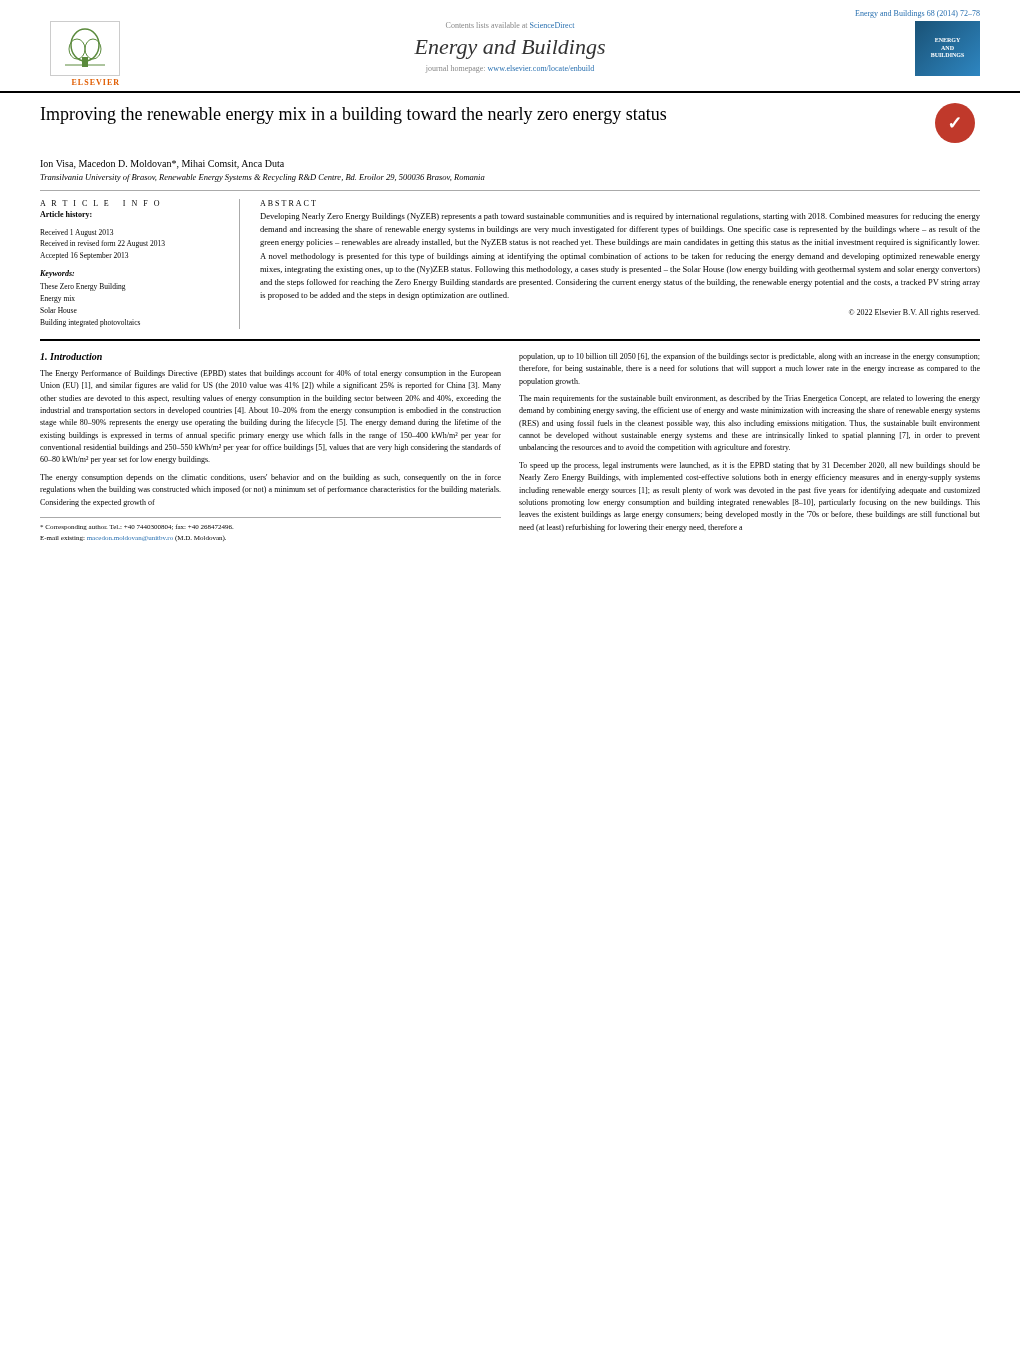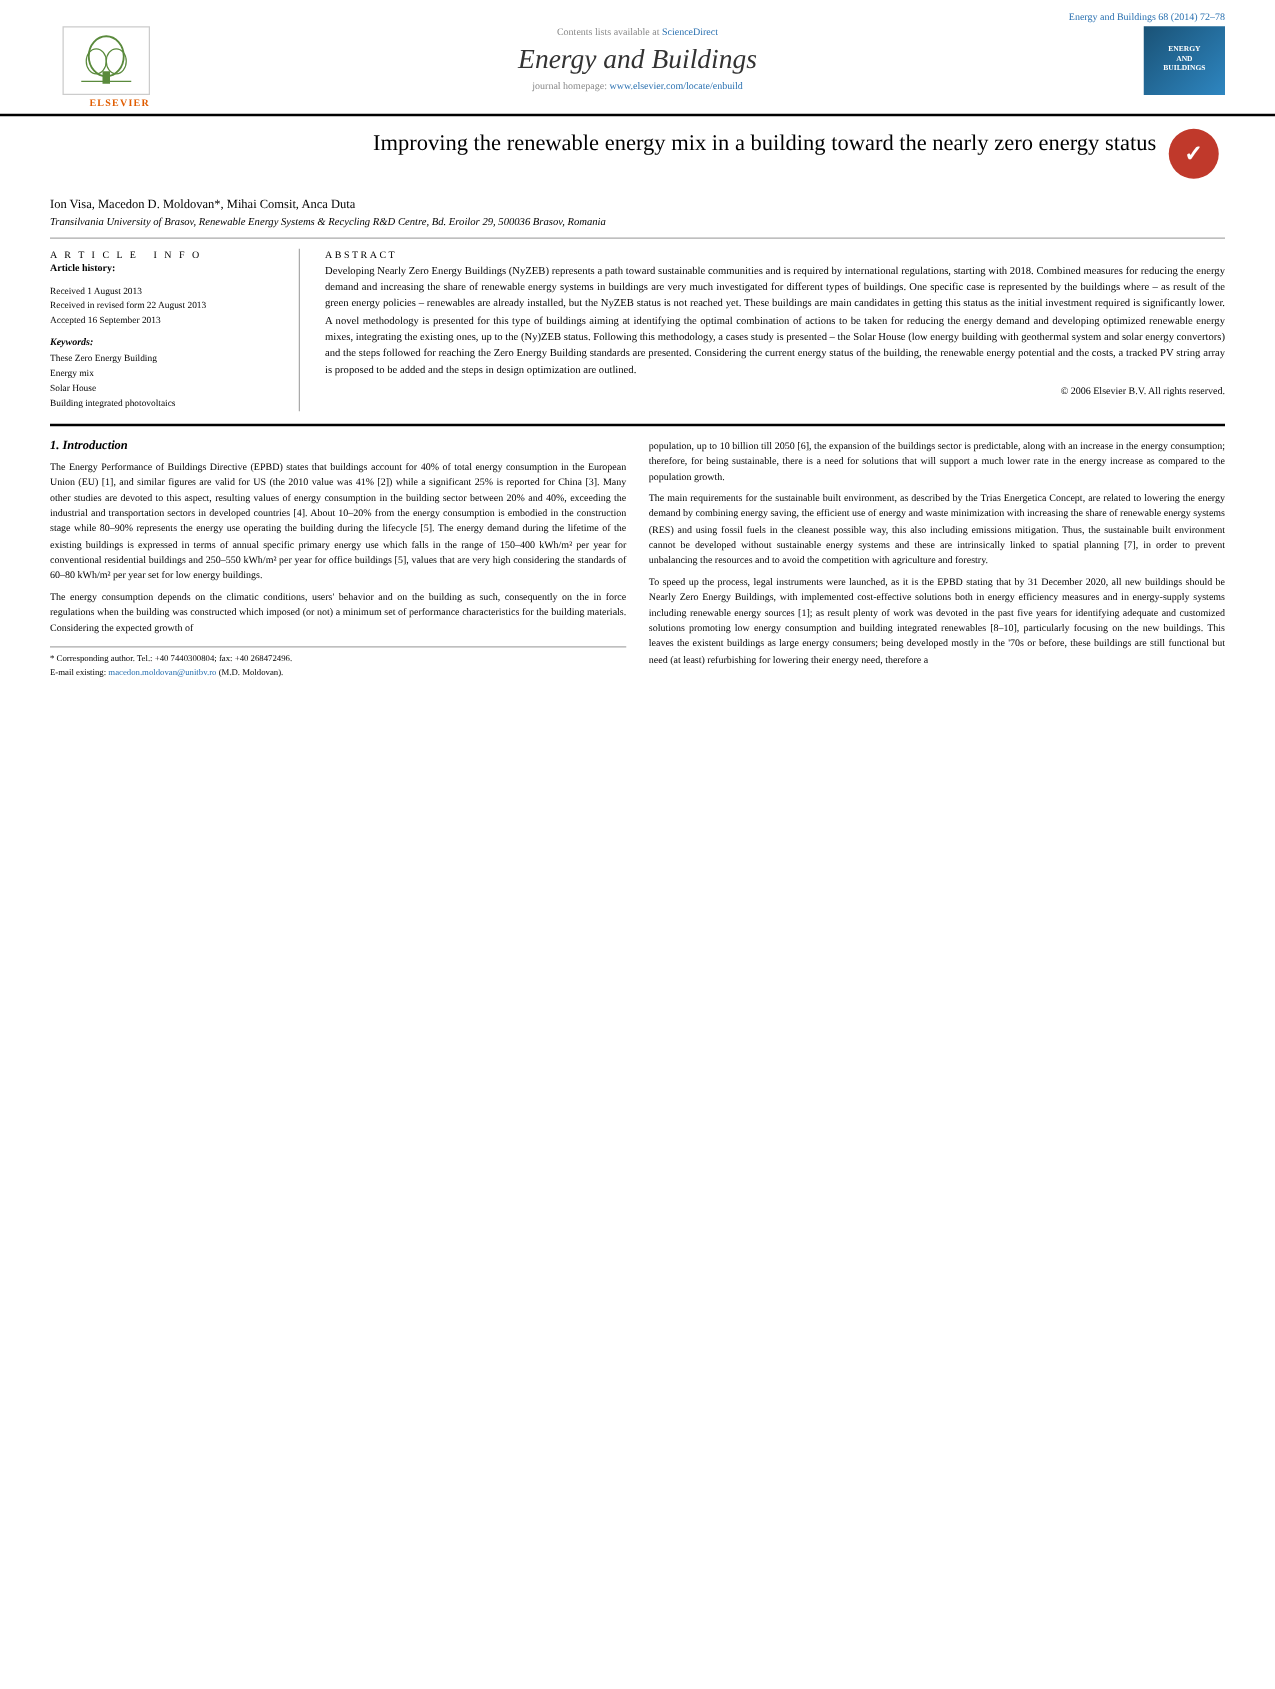--- a/index.html
+++ b/index.html
@@ -126,21 +126,21 @@
     }
 
     
     .article-content {
       padding: 10px 40px 10px 40px;
     }
 
     
     .article-title-section {
       display: flex;
-      justify-content: flex-end;
+      justify-content: space-between;
       align-items: flex-start;
       margin-bottom: 6px;
       padding-bottom: 4px;
     }
 
     .article-title {
       font-size: 18px;
       font-weight: normal;
       color: #000;
       line-height: 1.3;
@@ -400,21 +400,21 @@
         <div class="keyword-item">Energy mix</div>
         <div class="keyword-item">Solar House</div>
         <div class="keyword-item">Building integrated photovoltaics</div>
       </div>
 
       <div class="col-right">
         <div class="section-header">ABSTRACT</div>
         <div class="abstract-text">
           <p>Developing Nearly Zero Energy Buildings (NyZEB) represents a path toward sustainable communities and is required by international regulations, starting with 2018. Combined measures for reducing the energy demand and increasing the share of renewable energy systems in buildings are very much investigated for different types of buildings. One specific case is represented by the buildings where – as result of the green energy policies – renewables are already installed, but the NyZEB status is not reached yet. These buildings are main candidates in getting this status as the initial investment required is significantly lower. A novel methodology is presented for this type of buildings aiming at identifying the optimal combination of actions to be taken for reducing the energy demand and developing optimized renewable energy mixes, integrating the existing ones, up to the (Ny)ZEB status. Following this methodology, a cases study is presented – the Solar House (low energy building with geothermal system and solar energy convertors) and the steps followed for reaching the Zero Energy Building standards are presented. Considering the current energy status of the building, the renewable energy potential and the costs, a tracked PV string array is proposed to be added and the steps in design optimization are outlined.</p>
         </div>
-        <div class="copyright-line">© 2006 Elsevier B.V. All rights reserved.</div>
+        <div class="copyright-line">© 2022 Elsevier B.V. All rights reserved.</div>
       </div>
 
     </div>
 
     <div class="body-section">
 
       <div class="body-col-left">
         <div class="section-title">1. Introduction</div>
         <div class="body-text">
           <p>The Energy Performance of Buildings Directive (EPBD) states that buildings account for 40% of total energy consumption in the European Union (EU) [1], and similar figures are valid for US (the 2010 value was 41% [2]) while a significant 25% is reported for China [3]. Many other studies are devoted to this aspect, resulting values of energy consumption in the building sector between 20% and 40%, exceeding the industrial and transportation sectors in developed countries [4]. About 10–20% from the energy consumption is embodied in the construction stage while 80–90% represents the energy use operating the building during the lifecycle [5]. The energy demand during the lifetime of the existing buildings is expressed in terms of annual specific primary energy use which falls in the range of 150–400 kWh/m² per year for conventional residential buildings and 250–550 kWh/m² per year for office buildings [5], values that are very high considering the standards of 60–80 kWh/m² per year set for low energy buildings.</p>

